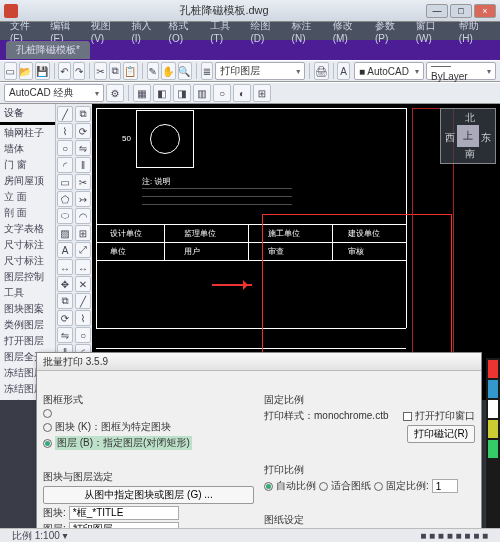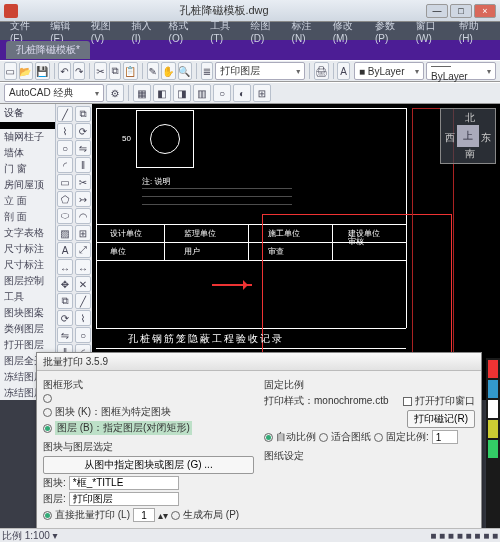--- a/index.html
+++ b/index.html
@@ -14,45 +14,45 @@
 .menubar span{padding:0 4px}
 .tabbar{height:20px;background:#4c1d95;display:flex;align-items:center;padding:0 6px}
 .tab{background:#6b7280;color:#dde;padding:2px 10px;border-radius:3px 3px 0 0;font-size:10px}
 .toolbar{height:22px;background:#e8ebef;border-top:1px solid #fff;border-bottom:1px solid #999;display:flex;align-items:center;padding:0 4px;gap:2px}
 .tbtn{width:18px;height:18px;background:#f4f6f9;border:1px solid #b8c0cc;border-radius:2px;display:flex;align-items:center;justify-content:center;font-size:10px;color:#445}
 .tsep{width:1px;height:16px;background:#b8c0cc;margin:0 2px}
 .tdrop{height:18px;background:#fff;border:1px solid #aab;border-radius:2px;padding:0 4px;display:flex;align-items:center;font-size:10px;color:#333;min-width:60px}
 .chev{margin-left:auto;font-size:8px;color:#666}
 .workspace{display:flex;height:296px;background:#e8eaee}
 .leftpanel{width:56px;background:#eef0f3;border-right:1px solid #b8c0cc;overflow:hidden}
-.leftpanel .hdr{font-size:10px;padding:2px 4px;color:#334;border-bottom:7px solid #000000}
+.leftpanel .hdr{font-size:10px;padding:2px 4px;color:#334;border-bottom:3px solid #000000}
 .leftpanel .item{font-size:10px;padding:1px 4px;color:#445;white-space:nowrap;overflow:hidden}
 .toolcol{width:18px;background:#e8eaee;display:flex;flex-direction:column;gap:1px;padding:2px 1px}
 .toolcol .tbtn{width:16px;height:16px}
 .canvas{flex:1;background:#000;position:relative;overflow:hidden}
 .dwg-line{position:absolute;background:#fff}
 .dwg-text{position:absolute;color:#fff;font-size:8px;white-space:nowrap}
 .dwg-red{position:absolute;border:1px solid #e33}
 .arrow{position:absolute;width:40px;height:2px;background:#e33}
 .arrow::after{content:"";position:absolute;right:-1px;top:-4px;border:5px solid transparent;border-left-color:#e33}
 .compass{position:absolute;right:4px;top:4px;width:56px;height:56px;background:rgba(60,65,75,.7);border:1px solid #888;color:#ccc;font-size:9px;display:flex;align-items:center;justify-content:center}
 .dialog{position:absolute;left:36px;top:352px;width:446px;height:188px;background:#f0f0f0;border:1px solid #888;box-shadow:2px 2px 6px rgba(0,0,0,.4)}
 .dlg-title{height:18px;background:linear-gradient(#fafafa,#e2e2e2);border-bottom:1px solid #bbb;padding:0 6px;display:flex;align-items:center;font-size:10px;color:#333}
 .dlg-body{display:flex;padding:4px 6px;gap:10px;font-size:10px;color:#333}
 .dlg-col{flex:1;display:flex;flex-direction:column;gap:2px}
-.grp-label{font-size:10px;color:#333;margin-top:3px}
+.grp-label{font-size:10px;color:#333;margin-top:18px}
 .radio,.check{display:flex;align-items:center;gap:3px}
 .radio .r{width:9px;height:9px;border:1px solid #666;border-radius:50%;display:inline-flex;align-items:center;justify-content:center}
 .radio.sel .r::after{content:"";width:5px;height:5px;background:#3a7;border-radius:50%}
 .check .c{width:9px;height:9px;border:1px solid #666;background:#fff;display:inline-flex;align-items:center;justify-content:center;font-size:8px;color:#2a6}
 .hl{background:#bde0c8;padding:0 2px}
 .dbtn{background:#f7f7f7;border:1px solid #999;padding:1px 6px;border-radius:2px;font-size:10px}
 .inp{border:1px solid #aaa;background:#fff;padding:0 3px;height:14px;font-size:10px}
 .row{display:flex;align-items:center;gap:3px;flex-wrap:wrap}
-.statusbar{position:absolute;left:0;bottom:0;right:0;height:14px;background:#e8eaee;border-top:1px solid #bbb;padding:0 2px;display:flex;align-items:center;font-size:9px;color:#445;gap:6px}
+.statusbar{position:absolute;left:0;bottom:0;right:0;height:14px;background:#e8eaee;border-top:1px solid #bbb;padding:0 12px;display:flex;align-items:center;font-size:9px;color:#445;gap:6px}
 .watermark{position:absolute;right:24px;bottom:34px;color:rgba(255,255,255,.35);font-size:14px;letter-spacing:1px}
 .side-strip{position:absolute;right:0;top:358px;width:14px;bottom:14px;background:#1a1a1a}
 .side-strip .seg{width:10px;margin:2px auto}
 </style>
 </head>
 <body>
 
 <div class="win-top">
   <div class="icon"></div>
   <div class="title">孔桩降磁模板.dwg</div>
@@ -102,21 +102,21 @@
   <div class="tdrop" style="min-width:90px">
       <span>打印图层</span>
       <span class="chev">▾</span>
     </div>
   <div class="tsep"></div>
   <div class="tbtn">🖨</div>
   <div class="tsep"></div>
   <div class="tbtn">A</div>
   <div style="flex:1"></div>
   <div class="tdrop" style="min-width:70px">
-      <span>■ ByLayer</span>
+      <span>■ AutoCAD</span>
       <span class="chev">▾</span>
     </div>
   <div class="tdrop" style="min-width:70px">
       <span>—— ByLayer</span>
       <span class="chev">▾</span>
     </div>
 </div>
 
 <div class="toolbar">
   <div class="tdrop" style="min-width:100px">
@@ -217,27 +217,26 @@
     <div class="dwg-line" style="left:50px;top:92px;width:150px;height:1px;opacity:.3"></div>
     <div class="dwg-line" style="left:50px;top:100px;width:150px;height:1px;opacity:.3"></div>
 
     <div class="dwg-text" style="left:18px;top:124px">设计单位</div>
     <div class="dwg-text" style="left:92px;top:124px">监理单位</div>
     <div class="dwg-text" style="left:176px;top:124px">施工单位</div>
     <div class="dwg-text" style="left:256px;top:124px">建设单位</div>
     <div class="dwg-text" style="left:18px;top:142px">单位</div>
     <div class="dwg-text" style="left:92px;top:142px">用户</div>
     <div class="dwg-text" style="left:176px;top:142px">审查</div>
-    <div class="dwg-text" style="left:256px;top:132px">审核</div>
+    <div class="dwg-text" style="left:256px;top:142px">审核</div>
 
     <div class="dwg-red" style="left:170px;top:110px;width:190px;height:140px"></div>
     <div class="dwg-red" style="left:320px;top:4px;width:42px;height:260px;border-color:#a22"></div>
     <div class="arrow" style="left:120px;top:180px"></div>
 
-    <div class="dwg-text" style="left:36px;top:228px;font-size:10px;letter-spacing:2px">孔桩钢筋笼隐蔽工程验收记录</div>
 
     <div style="position:absolute;left:300px;bottom:4px;width:8px;height:20px;background:#3c6"></div>
     <div style="position:absolute;left:312px;bottom:4px;width:8px;height:20px;background:#c3c"></div>
     <div style="position:absolute;left:324px;bottom:4px;width:8px;height:20px;background:#cc3"></div>
     <div style="position:absolute;left:336px;bottom:4px;width:8px;height:20px;background:#39c"></div>
 
     <div class="compass">
       <span style="position:absolute;top:2px;left:24px">北</span>
       <span style="position:absolute;left:4px;top:22px">西</span>
       <span style="position:absolute;right:4px;top:22px">东</span>
@@ -293,20 +292,21 @@
       <div class="row">
           <span>打印样式：monochrome.ctb</span>
         <label class="check" style="margin-left:auto">
             <span class="c"></span>
             <span>打开打印窗口</span>
           </label>
       </div>
       <div class="row" style="justify-content:flex-end">
           <button class="dbtn">打印磁记(R)</button>
         </div>
+      <div class="grp-label">打印比例</div>
       <div class="row">
         <label class="radio sel">
             <span class="r"></span>
             <span>自动比例</span>
           </label>
         <label class="radio">
             <span class="r"></span>
             <span>适合图纸</span>
           </label>
         <label class="radio">

